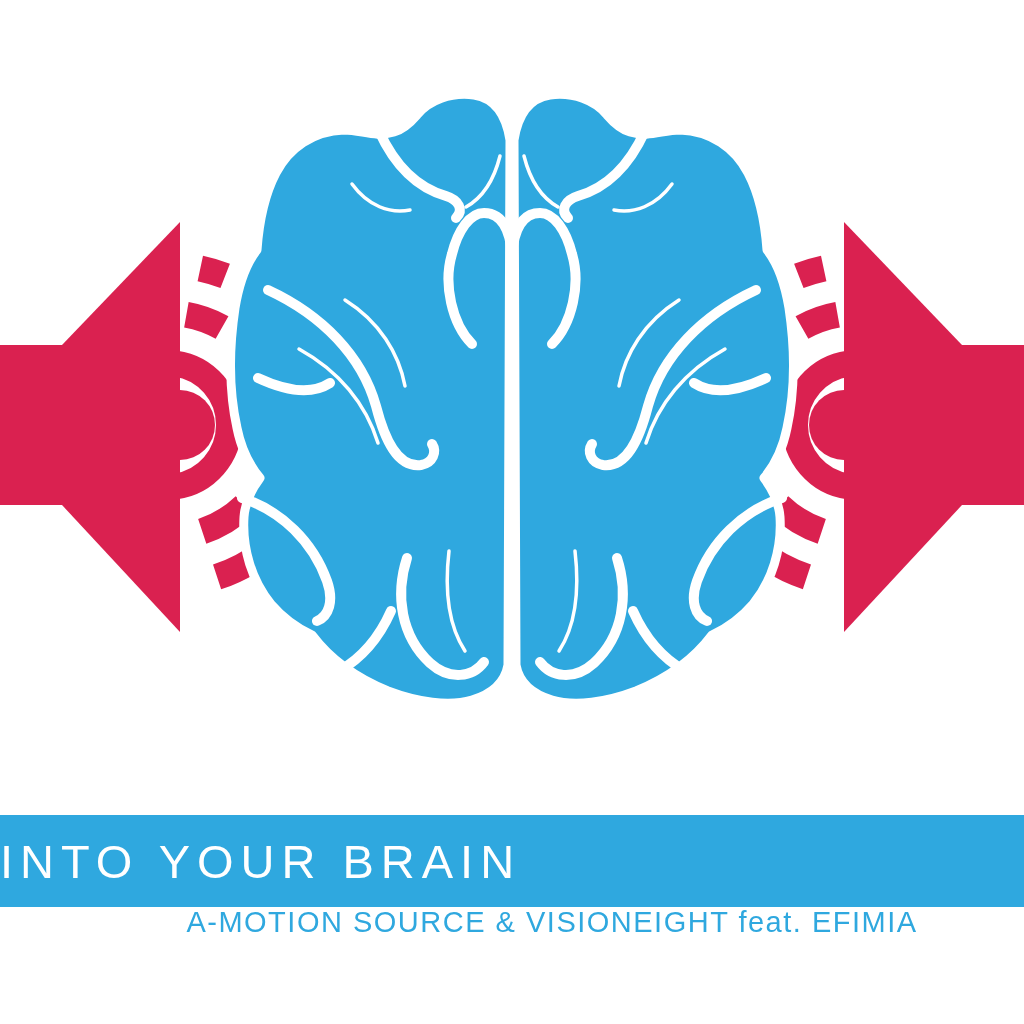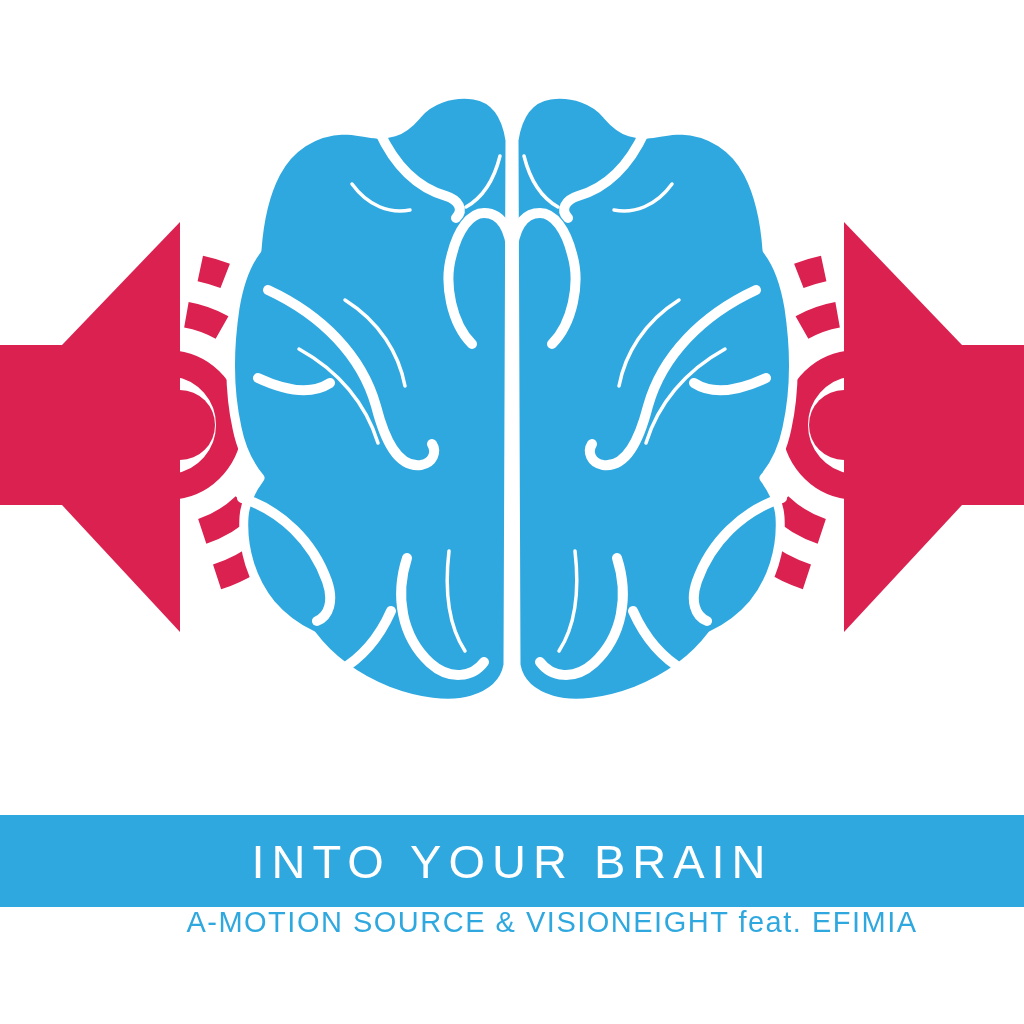--- a/index.html
+++ b/index.html
@@ -7,21 +7,21 @@
     position:relative;
     width:1024px;height:1024px;
     background:#ffffff;
     overflow:hidden;
     font-family:"Liberation Sans", sans-serif;
   }
   #art{position:absolute;left:0;top:0;width:1024px;height:1024px;}
   .title-band{
     position:absolute;left:0;top:815px;width:1024px;height:92px;
     background:#2FA8DF;
-    display:flex;align-items:center;justify-content:center;
+    display:flex;align-items:center;justify-content:flex-start;
   }
   .title-text{
     color:#ffffff;
     font-size:47px;
     font-weight:400;
     letter-spacing:7px;
     white-space:nowrap;
   }
   .artist-line{
     position:absolute;left:0;top:906px;width:1024px;height:64px;

